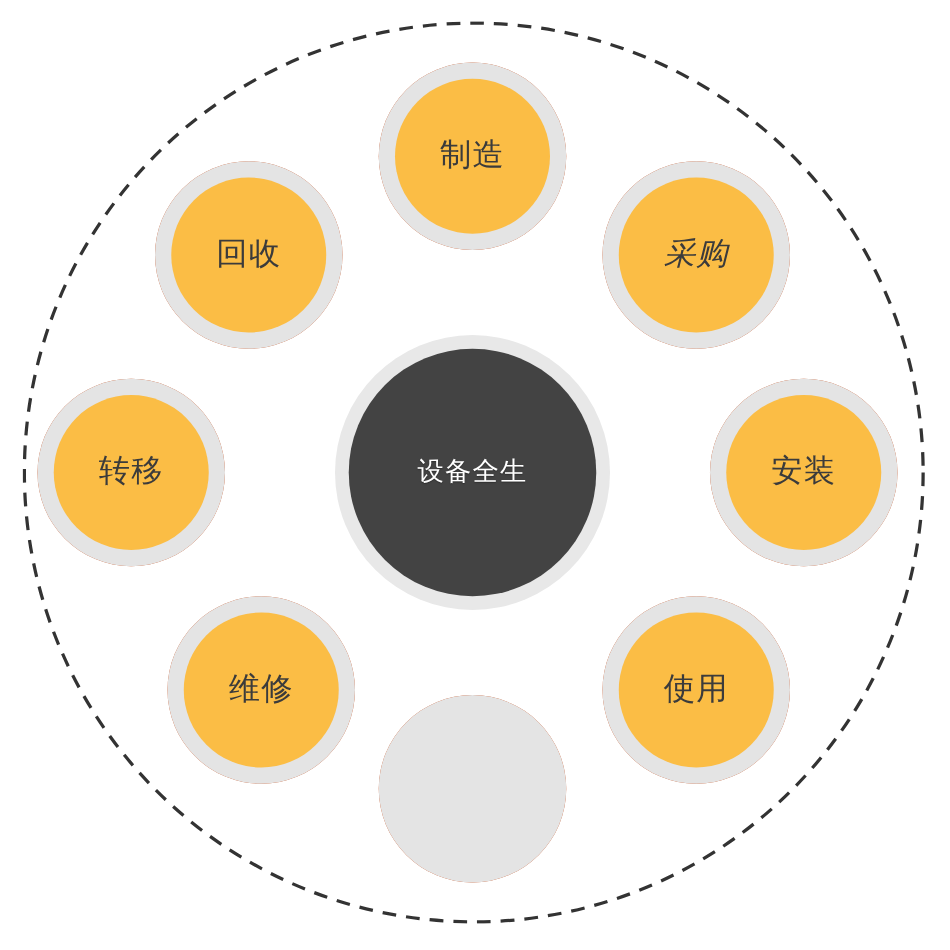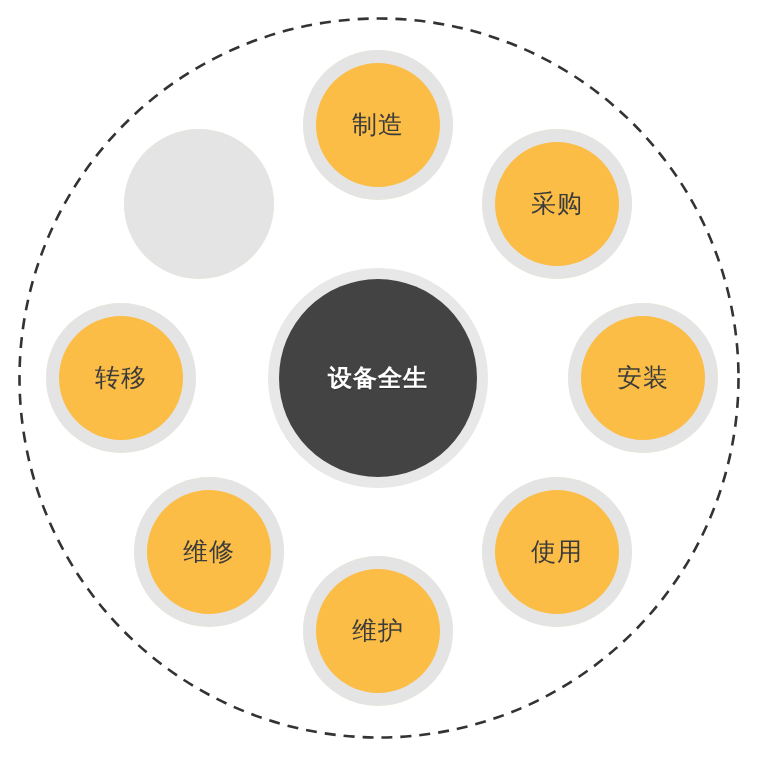--- a/index.html
+++ b/index.html
@@ -32,21 +32,21 @@
     border-radius: 50%;
     display: flex;
     align-items: center;
     justify-content: center;
     box-sizing: border-box;
   }
   
   .satellite {
     width: 150px;
     height: 150px;
-    background: #fef9c3;
+    background: #c2410c;
     border-radius: 50%;
   }
   .satellite .halo {
     position: absolute;
     left: 0;
     top: 0;
     width: 150px;
     height: 150px;
     border-radius: 50%;
     background: #e4e4e4;
@@ -100,23 +100,23 @@
     border-radius: 50%;
     background: #434343;
     display: flex;
     align-items: center;
     justify-content: center;
   }
   #hub .label {
     position: relative;
     z-index: 2;
     color: #ffffff;
-    font-size: 24px;
+    font-size: 21px;
     line-height: 1.32;
-    font-weight: bold;
+    font-weight: normal;
     letter-spacing: 1px;
     text-align: center;
     width: 140px;
     text-shadow: 0 1px 1px rgba(0,0,0,0.35);
   }
 </style>
 </head>
 <body>
 
 <div id="stage">
@@ -125,21 +125,21 @@
     <circle cx="361" cy="361" r="359.5" fill="none" stroke="#333333" stroke-width="2.6" stroke-dasharray="11 8" stroke-linecap="butt"></circle>
   </svg>
 
   <div class="node satellite" style="left:303px; top:50px;">
     <div class="halo"></div>
     <div class="disc">
       <span class="label">制造</span>
     </div>
   </div>
 
-  <div class="node satellite" style="left:482px; top:129px;">
+  <div class="node satellite" style="left:482px; top:129px;font-style:italic;">
     <div class="halo"></div>
     <div class="disc">
       <span class="label">采购</span>
     </div>
   </div>
 
   <div class="node satellite" style="left:482px; top:477px;">
     <div class="halo"></div>
     <div class="disc">
       <span class="label">使用</span>
@@ -148,41 +148,41 @@
 
   <div class="node satellite" style="left:568px; top:303px;">
     <div class="halo"></div>
     <div class="disc">
       <span class="label">安装</span>
     </div>
   </div>
 
   <div class="node satellite" style="left:303px; top:556px;">
     <div class="halo"></div>
-    <div class="disc">
-      <span class="label">维护</span>
-    </div>
   </div>
 
   <div class="node satellite" style="left:134px; top:477px;">
     <div class="halo"></div>
     <div class="disc">
       <span class="label">维修</span>
     </div>
   </div>
 
-  <div class="node satellite" style="left:46px; top:303px;">
+  <div class="node satellite" style="left:30px; top:303px;">
     <div class="halo"></div>
     <div class="disc">
       <span class="label">转移</span>
     </div>
   </div>
 
   <div class="node satellite" style="left:124px; top:129px;">
     <div class="halo"></div>
+    <div class="disc">
+      <span class="label">回收</span>
+    </div>
   </div>
 
   <div id="hub">
     <div class="halo"></div>
     <div class="disc">
       <div class="label">
         <div>设备全生</div>
       </div>
     </div>
   </div>

